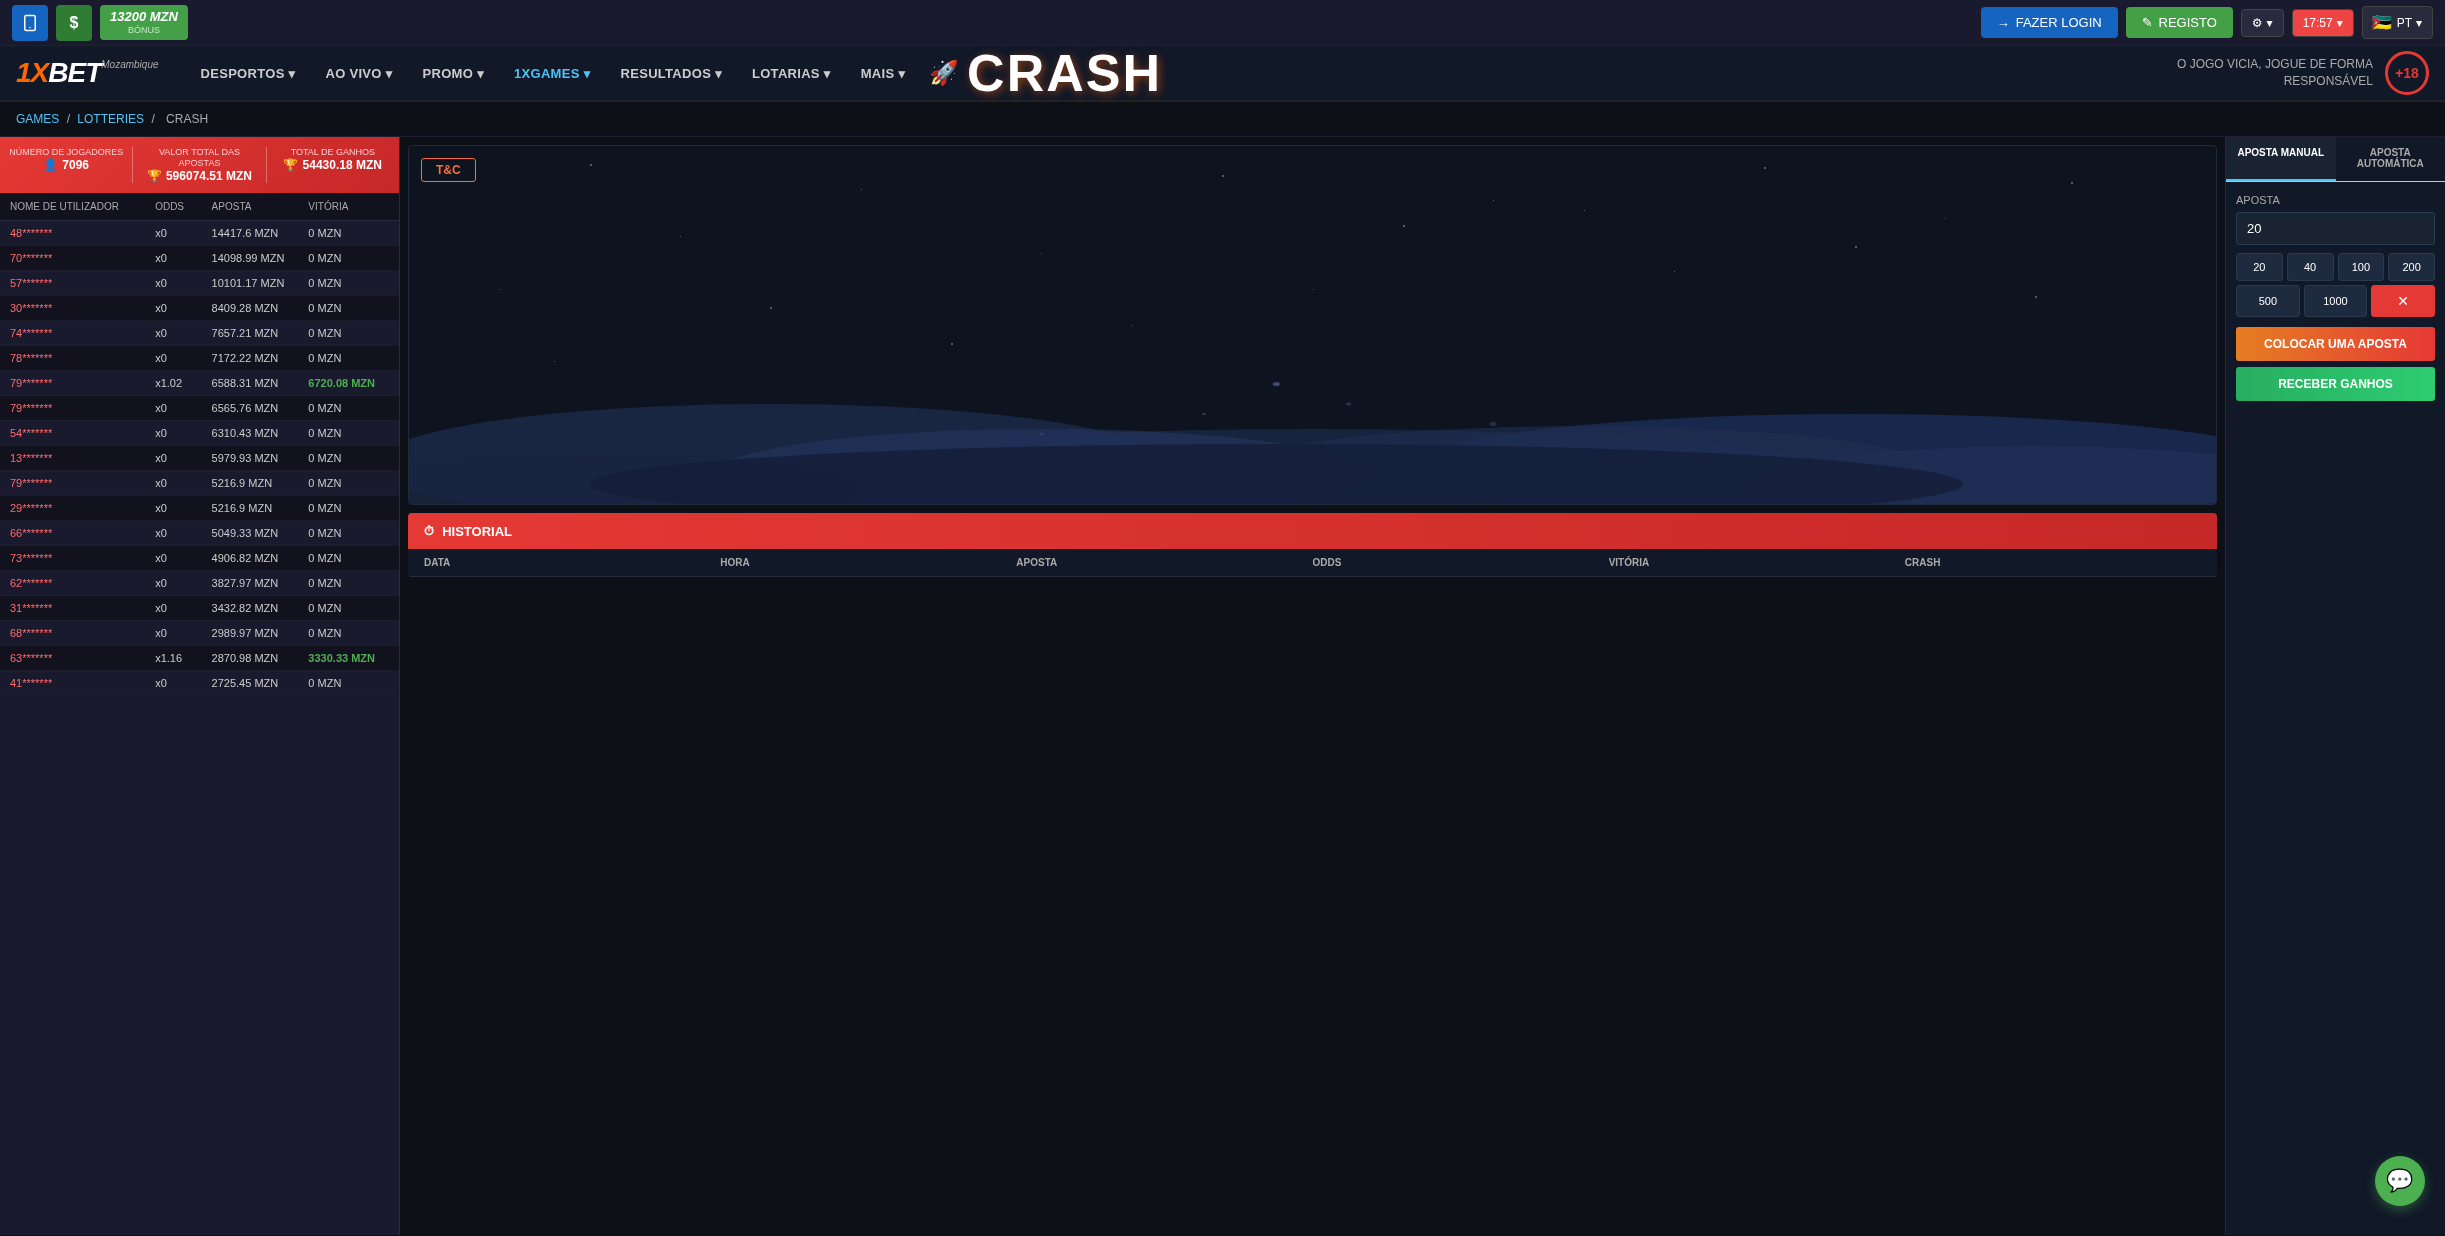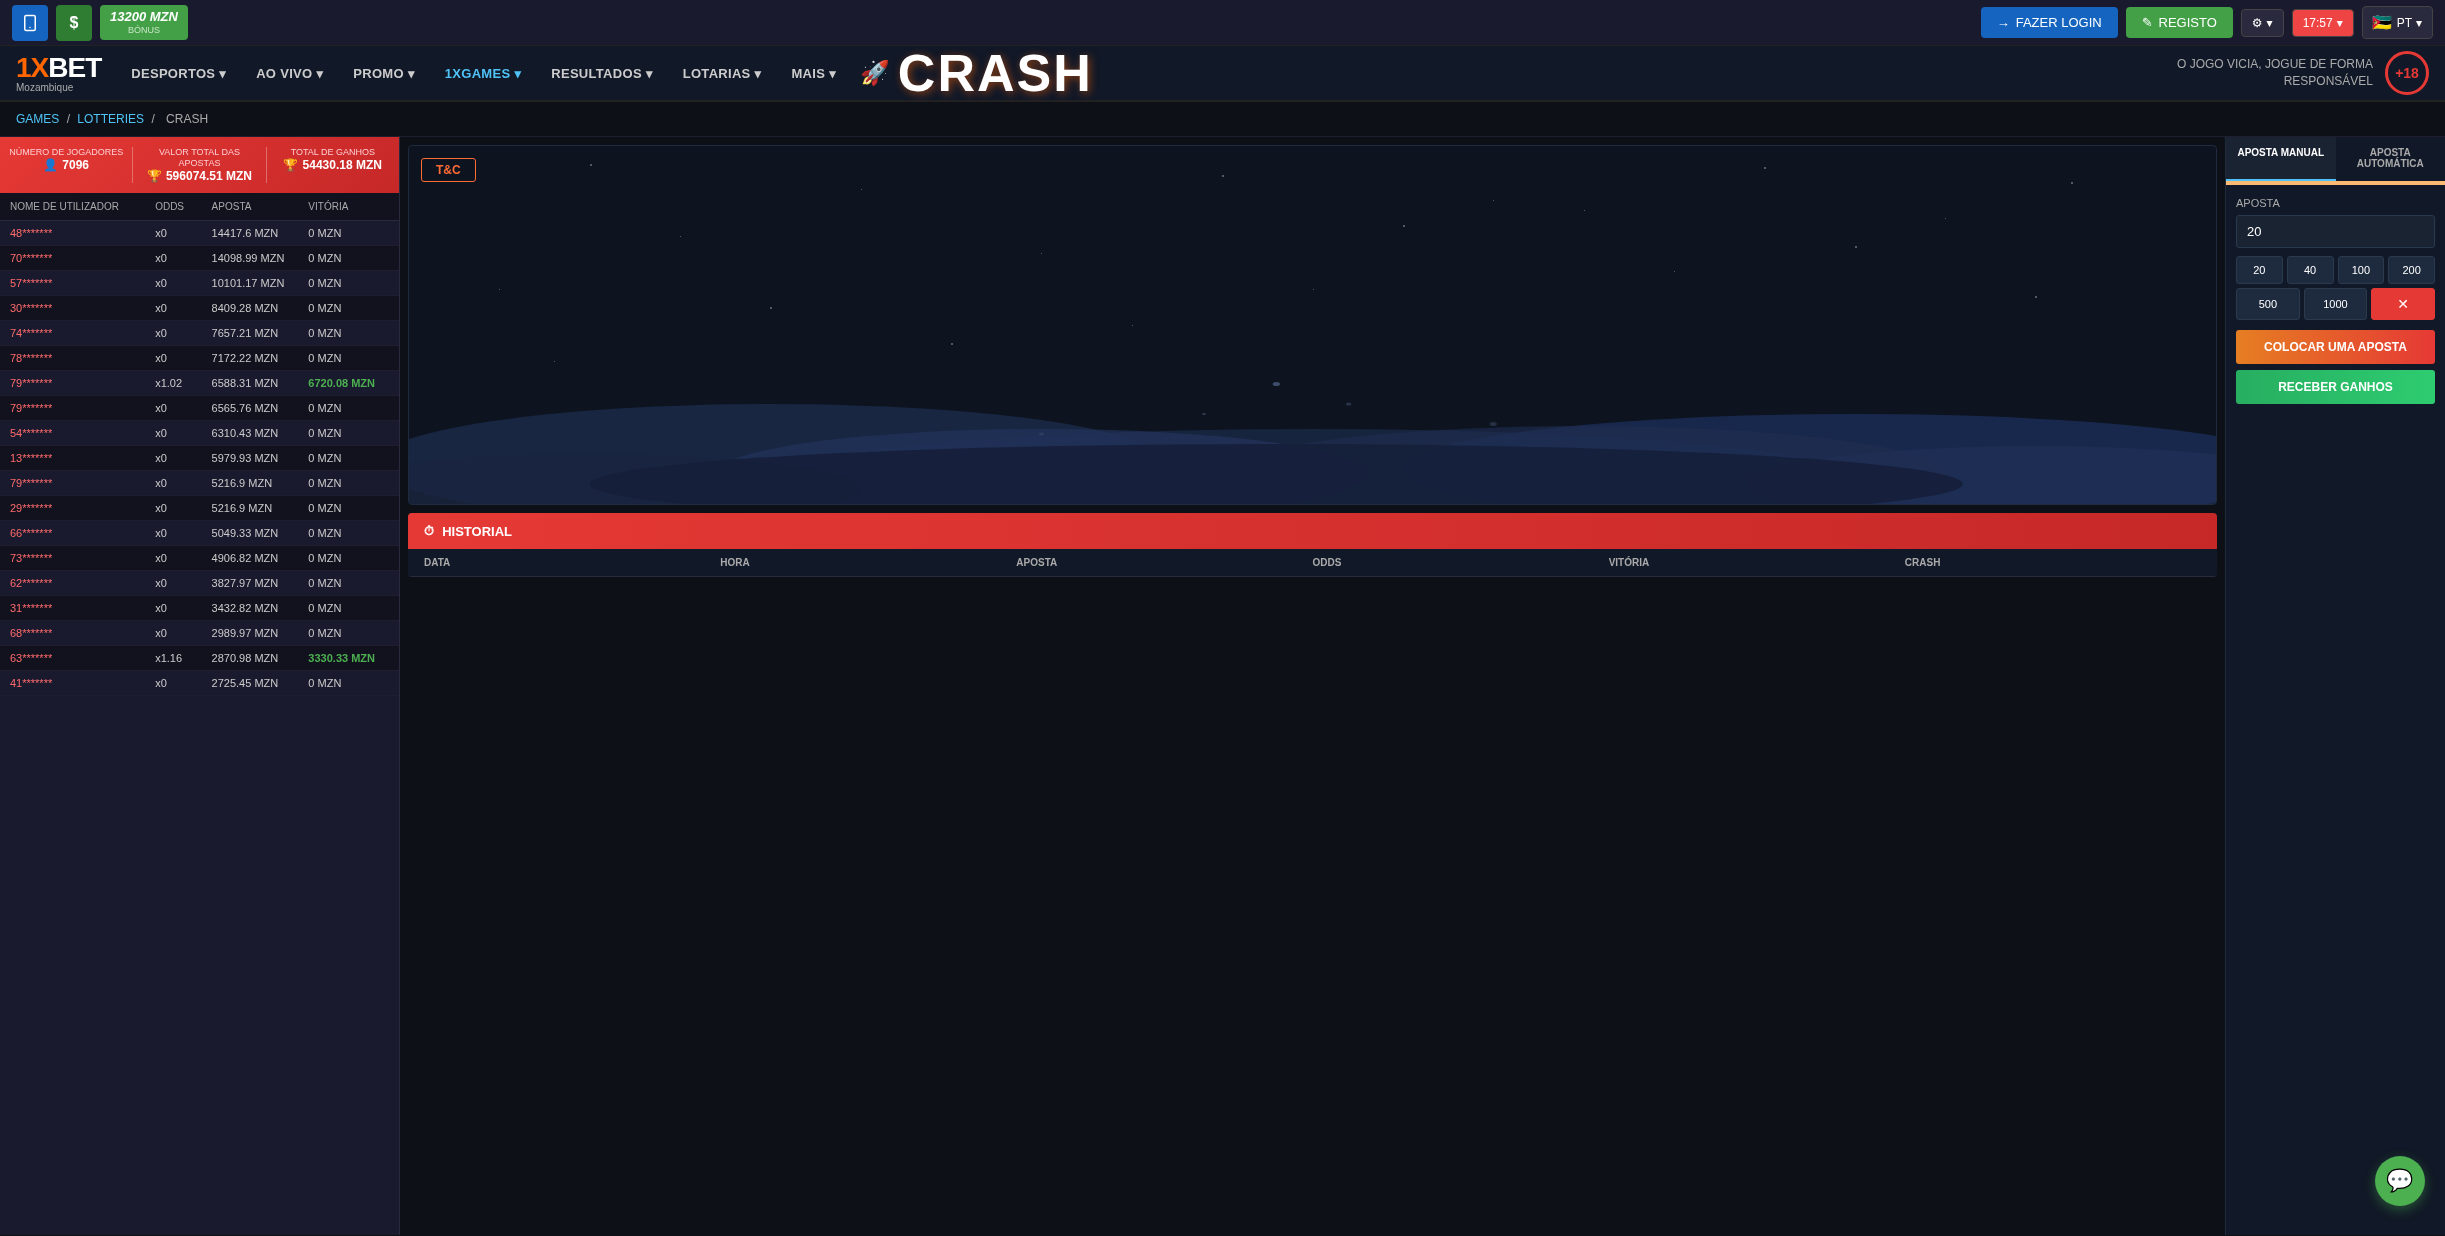--- a/index.html
+++ b/index.html
@@ -136,22 +136,23 @@
       background: #111827;
       height: 56px;
       display: flex;
       align-items: center;
       padding: 0 16px;
       gap: 0;
       border-bottom: 2px solid #222;
     }
     .nav-logo {
       display: flex;
-      flex-direction: column;
-      margin-right: 16px;
+      flex-direction: row;
+      margin-right: 28px;
+      font-style: italic;
     }
     .nav-logo .brand {
       font-size: 28px;
       font-weight: 900;
       color: #ff6600;
       letter-spacing: -1px;
       line-height: 1;
     }
     .nav-logo .brand span {
       color: #fff;
@@ -408,21 +409,21 @@
       width: 220px;
       min-width: 220px;
       background: #111827;
       border-left: 1px solid #1e2a3e;
       display: flex;
       flex-direction: column;
       padding: 0;
     }
     .bet-tabs {
       display: flex;
-      border-bottom: 4px solid #fdba74;
+      border-bottom: 1px solid #fdba74;
     }
     .bet-tab {
       flex: 1;
       padding: 10px 8px;
       text-align: center;
       font-size: 10px;
       font-weight: bold;
       color: #aaa;
       cursor: pointer;
       text-transform: uppercase;

